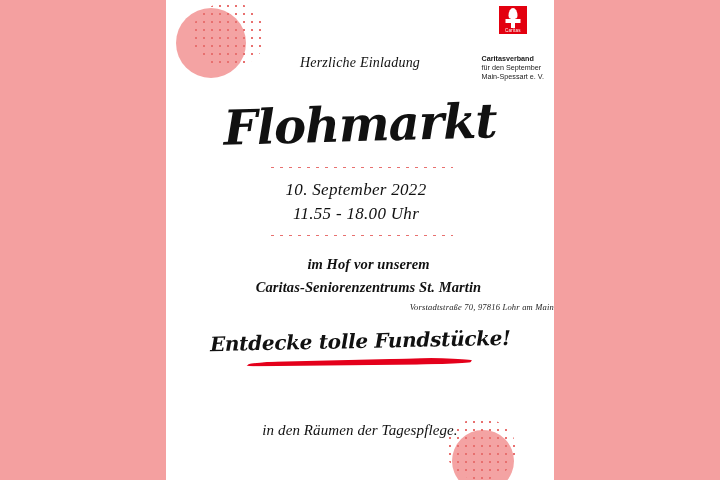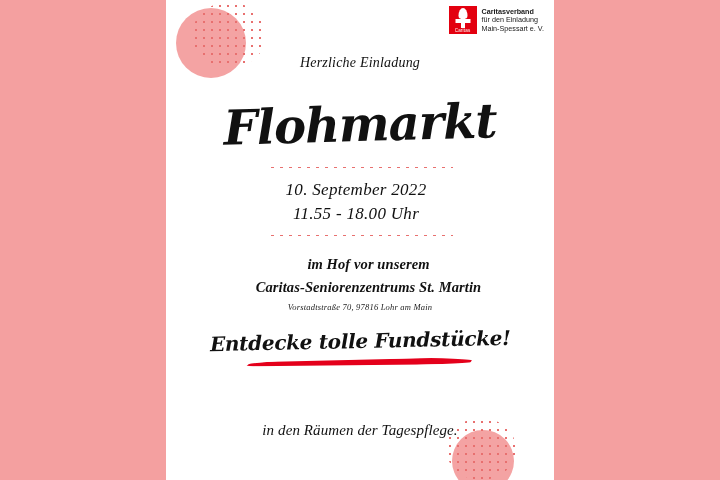--- a/index.html
+++ b/index.html
@@ -74,22 +74,23 @@
     width: 70px;
     height: 62px;
   }
 
   
   .logo {
     position: absolute;
     right: 10px;
     top: 6px;
     display: flex;
-    align-items: flex-end;
-    gap: 5px;
+    align-items: center;
+    gap: 20px;
+    flex-direction: column;
   }
   .logo-mark {
     width: 28px;
     height: 28px;
     background: #e3000f;
     position: relative;
     flex: 0 0 auto;
   }
   .logo-mark .flame {
     position: absolute;
@@ -197,20 +198,21 @@
     letter-spacing: .1px;
     margin-left: 17px;
   }
   .address {
     margin-top: 3px;
     font-family: "Liberation Serif", serif;
     font-style: italic;
     font-size: 8.5px;
     letter-spacing: .2px;
     color: #222;
+    text-align: right;
   }
 
   .slogan-wrap {
     margin-top: 17px;
     position: relative;
     display: inline-block;
   }
   .slogan {
     font-family: "DejaVu Serif", serif;
     font-style: italic;
@@ -252,21 +254,21 @@
 
     <div class="logo">
       <div class="logo-mark">
         <div class="flame"></div>
         <div class="cross-v"></div>
         <div class="cross-h"></div>
         <div class="word">Caritas</div>
       </div>
       <div class="logo-text">
         <div class="l1">Caritasverband</div>
-        <div>für den Einladung</div>
+        <div>für den September</div>
         <div>Main-Spessart e. V.</div>
       </div>
     </div>
 
     <div class="content">
 
       <div class="intro">
         <div>Herzliche Einladung</div>
       </div>
 

